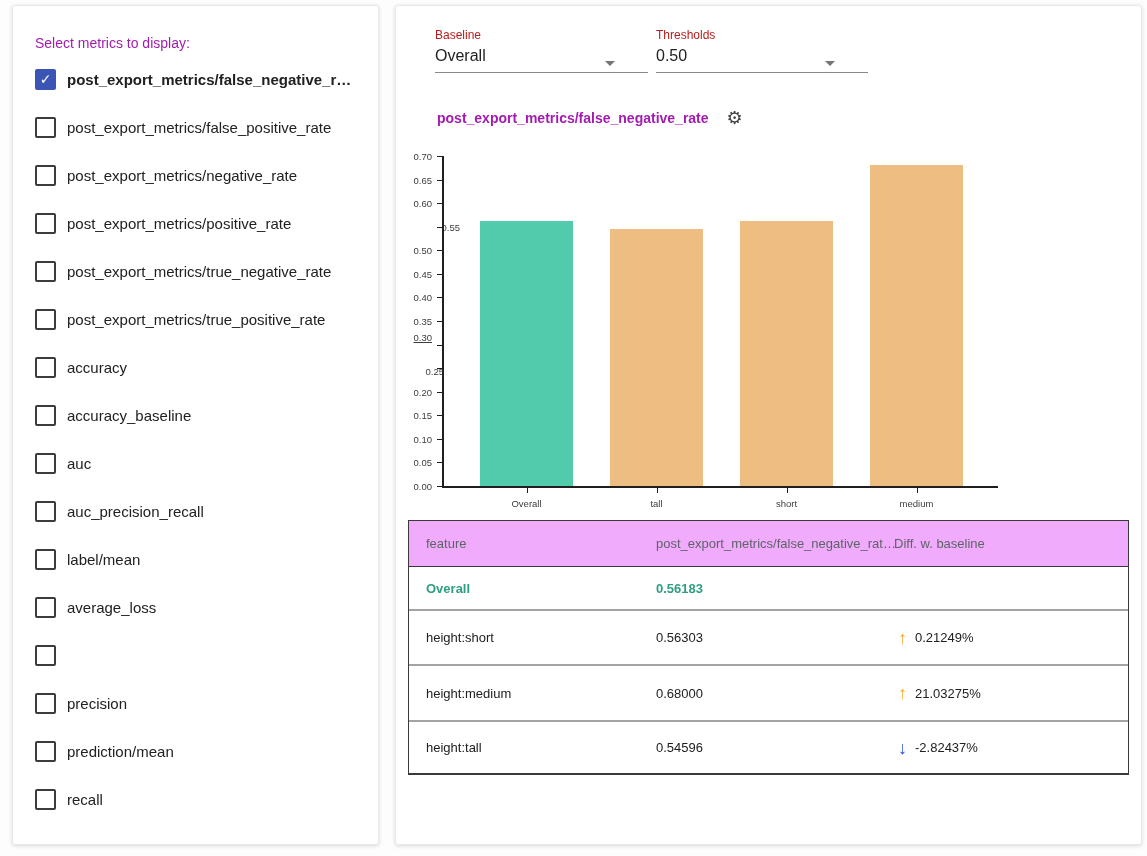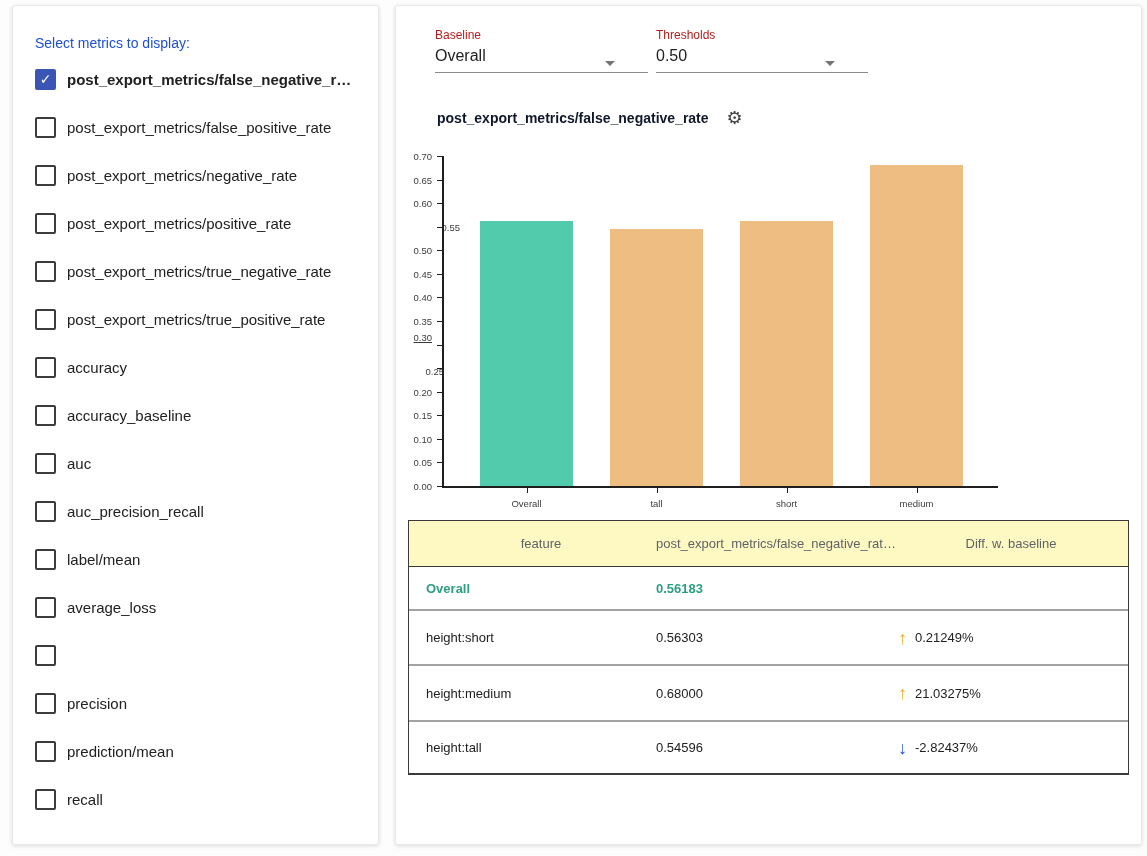--- a/index.html
+++ b/index.html
@@ -2,55 +2,55 @@
 <html><head>
 <meta charset="utf-8">
 <style>
   html,body{margin:0;padding:0;background:#ffffff;width:1147px;height:856px;overflow:hidden;
     font-family:"Liberation Sans","DejaVu Sans",sans-serif;}
   .page{position:relative;width:1147px;height:856px;background:#fdfdfd;}
   .card{position:absolute;background:#fff;border:1px solid #e9e9e9;border-radius:3px;
     box-shadow:0 1px 4px rgba(0,0,0,0.14);}
   
   .sidebar{left:12px;top:5px;width:365px;height:838px;}
-  .sidebar-heading{padding:29px 0 0 22px;font-size:14px;color:#1d4ed8;}
+  .sidebar-heading{padding:29px 0 0 22px;font-size:14px;color:#a21caf;}
   .metric-list{margin-top:4px;}
   .metric-item{height:48px;display:flex;align-items:center;padding-left:22px;cursor:pointer;}
   .cbx{width:17px;height:17px;border:2px solid #3c3c3c;border-radius:2px;flex:0 0 auto;
     display:flex;align-items:center;justify-content:center;background:#fff;}
   .cbx.checked{background:#3b55b5;border-color:#3b55b5;color:#fff;font-size:14px;font-weight:bold;line-height:1;}
   .metric-label{margin-left:11px;font-size:15px;color:#212121;white-space:nowrap;}
   .metric-label.bold{font-weight:bold;}
   
   .main{left:395px;top:5px;width:745px;height:838px;}
   .select-box{position:absolute;top:22px;}
   .select-box .sel-label{font-size:12px;color:#b91c1c;}
   .select-box .sel-value{font-size:16px;color:#212121;margin-top:5px;}
   .select-box .sel-underline{position:absolute;left:0;top:44px;height:1px;background:#8a8a8a;width:100%;}
   .dd-arrow{position:absolute;right:33px;top:33px;width:0;height:0;
     border-left:5px solid transparent;border-right:5px solid transparent;border-top:5px solid #757575;}
   .sel-baseline{left:39px;width:213px;}
   .sel-thresholds{left:260px;width:212px;}
   .chart-title-row{position:absolute;left:41px;top:103px;display:flex;align-items:center;}
-  .chart-title{font-size:14px;font-weight:bold;color:#0f172a;}
+  .chart-title{font-size:14px;font-weight:bold;color:#a21caf;}
   .gear{margin-left:18px;font-size:18px;color:#424242;cursor:pointer;line-height:1;}
   
   #chart{position:absolute;left:0;top:144px;width:745px;height:375px;}
   #chart .yline,#chart .xline,#chart .ytick,#chart .xtick,#chart .bar{position:absolute;}
   #chart .yline{width:2px;background:#1f1f1f;}
   #chart .xline{height:2px;background:#1f1f1f;}
   #chart .ytick{height:1px;width:6px;background:#1f1f1f;}
   #chart .xtick{width:1px;height:5px;background:#1f1f1f;}
   #chart .ytick-label{position:absolute;font-size:9.5px;color:#3c3c3c;text-align:right;}
   #chart .xtick-label{position:absolute;font-size:9.5px;color:#3c3c3c;text-align:center;}
   
   #metrics-table{position:absolute;left:12px;top:514px;width:719px;
     border:1px solid #3a3a3a;border-bottom-width:2px;background:#fff;}
-  .t-head{display:grid;grid-template-columns:247px 238px auto;height:45px;background:#fef9c3;
-    align-items:center;font-size:13px;color:#5f6368;border-bottom:1px solid #3a3a3a;text-align:center;}
+  .t-head{display:grid;grid-template-columns:247px 238px auto;height:45px;background:#f0abfc;
+    align-items:center;font-size:13px;color:#5f6368;border-bottom:1px solid #3a3a3a;}
   .t-row{display:grid;grid-template-columns:247px 238px auto;align-items:center;font-size:13px;color:#212121;}
   .t-row + .t-row{border-top:2px solid #a3a3a3;}
   .t-cell-first{padding-left:17px;}
   .t-row .baseline-text{color:#2e9e82;font-weight:bold;}
   .diff-cell{display:flex;align-items:center;padding-left:4px;}
   .diff-arrow{font-size:18px;font-weight:bold;margin-right:8px;line-height:1;}
   .diff-arrow.up{color:#f5a623;}
   .diff-arrow.down{color:#2b50e5;}
 </style>
 </head>

